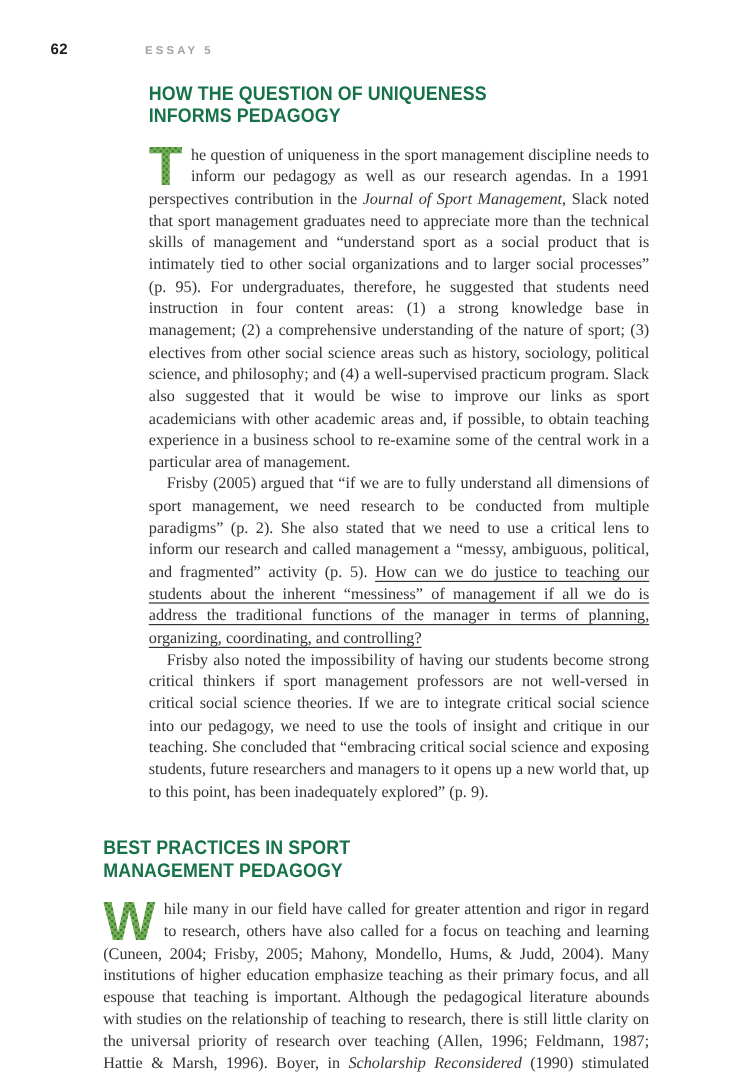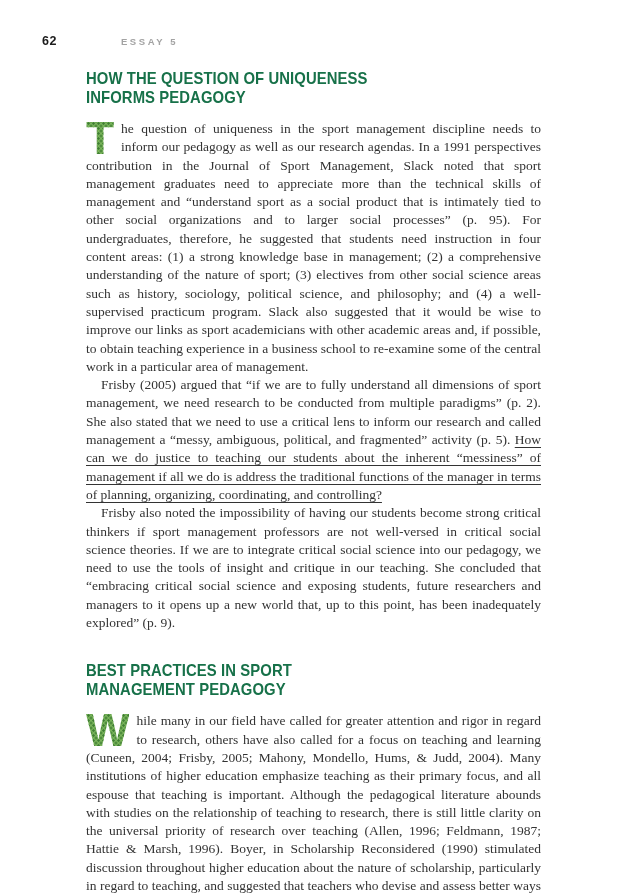--- a/index.html
+++ b/index.html
@@ -39,21 +39,21 @@
     font-family:"Liberation Sans", sans-serif;
     font-weight:bold;
     font-size:16.5px;
     line-height:19px;
     color:#177149;
     letter-spacing:0.1px;
     transform:scaleX(0.9);
     transform-origin:0 50%;
   }
   .section-heading .hline{display:block;}
-  .section-1{margin-top:21px;}
+  .section-1{margin-top:21px;margin-left:38px;}
   .section-2{margin-top:29px;}
   p.body-para{
     margin:0;
     font-size:13.5px;
     line-height:18.3px;
     text-align:justify;
     color:#333333;
   }
   p.body-para.indent{text-indent:15px;font-family:Liberation Serif, serif;}
   .dropcap{
@@ -66,21 +66,21 @@
     color:transparent;
     background-color:#79b45a;
     background-image:
       radial-gradient(circle, #3e7d33 0.9px, rgba(0,0,0,0) 1.5px),
       radial-gradient(circle, #3e7d33 0.9px, rgba(0,0,0,0) 1.5px);
     background-size:5px 5px;
     background-position:0 0, 2.5px 2.5px;
     -webkit-background-clip:text;
     background-clip:text;
   }
-  .italic{}
+  .italic{font-style:italic;}
   .underline{text-decoration:underline;text-underline-offset:2.5px;}
 </style>
 </head>
 <body>
 
 <div class="page">
 
   <header class="page-header">
     <span class="pagenum">62</span>
     <span class="running-head">ESSAY 5</span>

